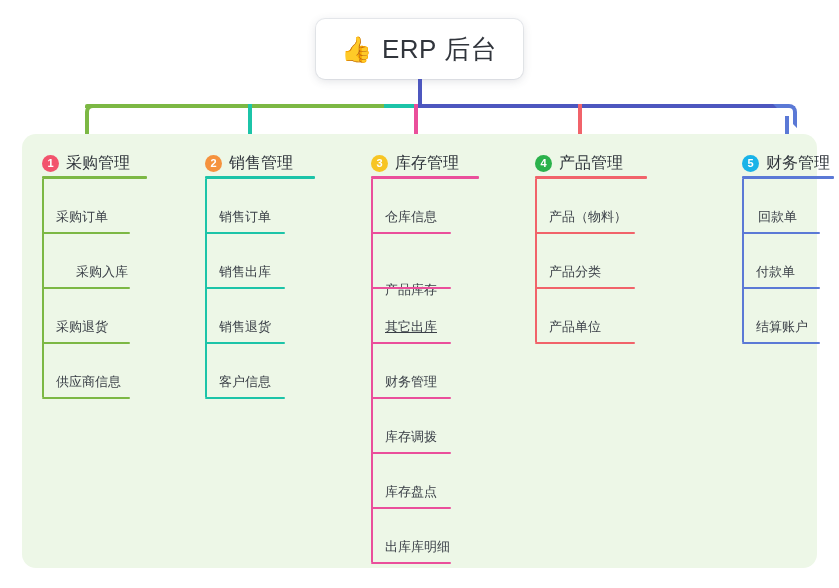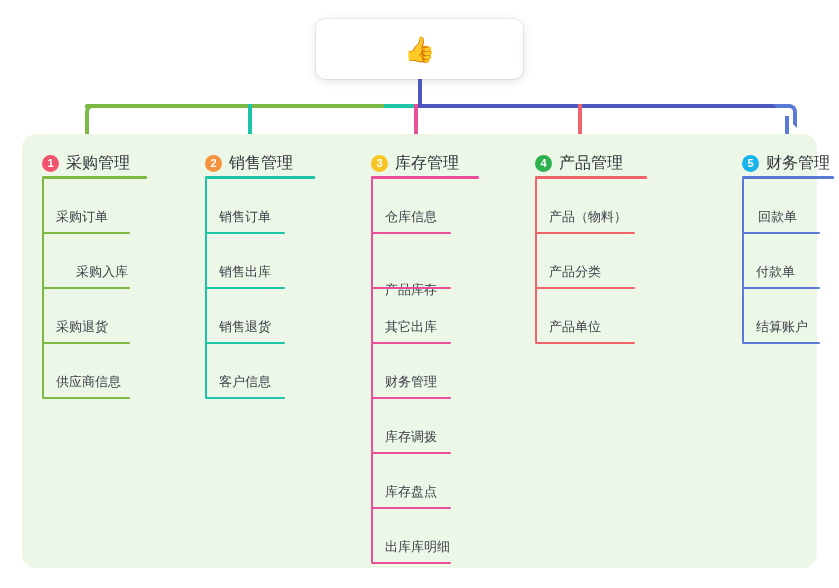--- a/index.html
+++ b/index.html
@@ -72,20 +72,21 @@
   .leaf-rule{position:absolute;height:2px;border-radius:1px;}
 </style>
 </head>
 <body>
 
 <div id="stage">
 
   <div class="root-card">
     <div class="root-inner">
       <span class="root-emoji">👍</span>
+      <span class="root-title">ERP 后台</span>
     </div>
   </div>
 
   <div class="conn stem"></div>
   <div class="conn bar-seg bar-green"></div>
   <div class="conn bar-seg bar-teal"></div>
   <div class="conn bar-seg bar-indigo"></div>
 
   <div class="conn elbow elbow-l"></div>
   <div class="conn drop drop-1" style="top:116px;height:36px;"></div>
@@ -134,21 +135,21 @@
         <div class="col-head" style="position: absolute; left: 0px; top: 150px; padding-left: 0px;">
           <span class="badge" style="background: rgb(247, 197, 36);">3</span>
           <span class="col-title">库存管理</span>
         </div>
         <div class="head-rule" style="left: 0px; top: 176px; width: 108px; background: rgb(234, 79, 155);"></div>
         <div class="trunk" style="left: 0px; top: 179px; height: 383px; background: rgb(234, 79, 155);"></div>
         <div class="leaf-label" style="left: 14px; top: 208px;">仓库信息</div>
         <div class="leaf-rule" style="left: 0px; top: 232px; width: 80px; background: rgb(234, 79, 155);"></div>
         <div class="leaf-label" style="left: 14px; top: 281px;">产品库存</div>
         <div class="leaf-rule" style="left: 0px; top: 287px; width: 80px; background: rgb(234, 79, 155);"></div>
-        <div class="leaf-label" style="left: 14px; top: 318px;">其它出库</div>
+        <div class="leaf-label" style="left: 14px; top: 318px; text-decoration: underline;">其它出库</div>
         <div class="leaf-rule" style="left: 0px; top: 342px; width: 80px; background: rgb(234, 79, 155);"></div>
         <div class="leaf-label" style="left: 14px; top: 373px;">财务管理</div>
         <div class="leaf-rule" style="left: 0px; top: 397px; width: 80px; background: rgb(234, 79, 155);"></div>
         <div class="leaf-label" style="left: 14px; top: 428px;">库存调拨</div>
         <div class="leaf-rule" style="left: 0px; top: 452px; width: 80px; background: rgb(234, 79, 155);"></div>
         <div class="leaf-label" style="left: 14px; top: 483px;">库存盘点</div>
         <div class="leaf-rule" style="left: 0px; top: 507px; width: 80px; background: rgb(234, 79, 155);"></div>
         <div class="leaf-label" style="left: 14px; top: 538px;">出库库明细</div>
         <div class="leaf-rule" style="left: 0px; top: 562px; width: 80px; background: rgb(234, 79, 155);"></div>
       </div>

